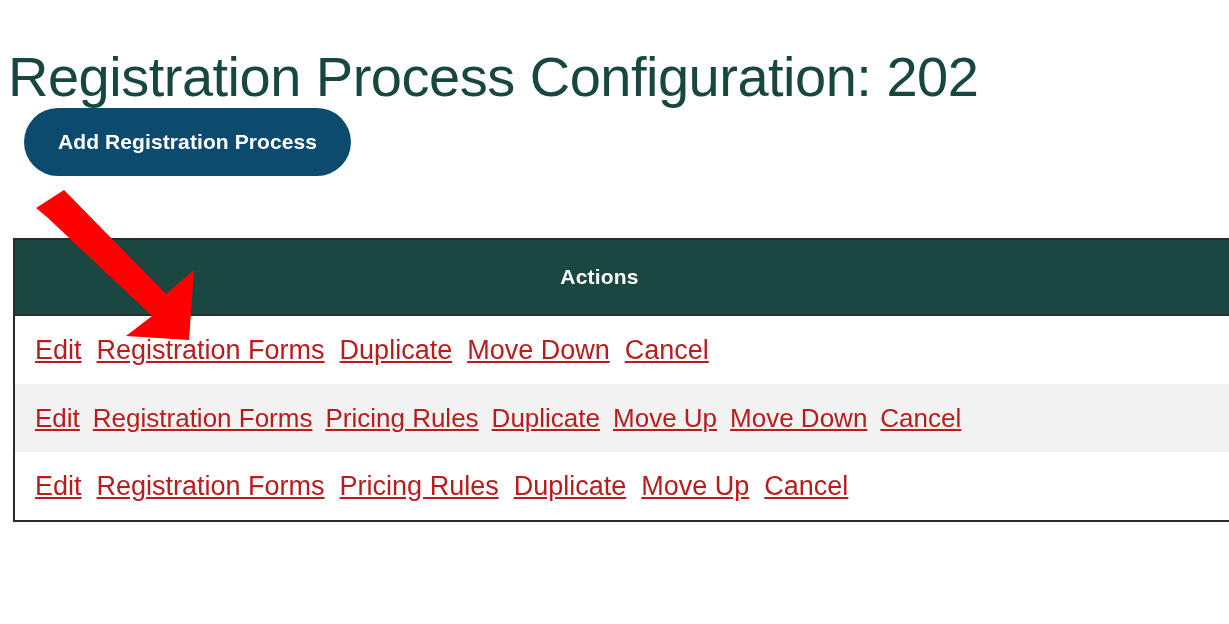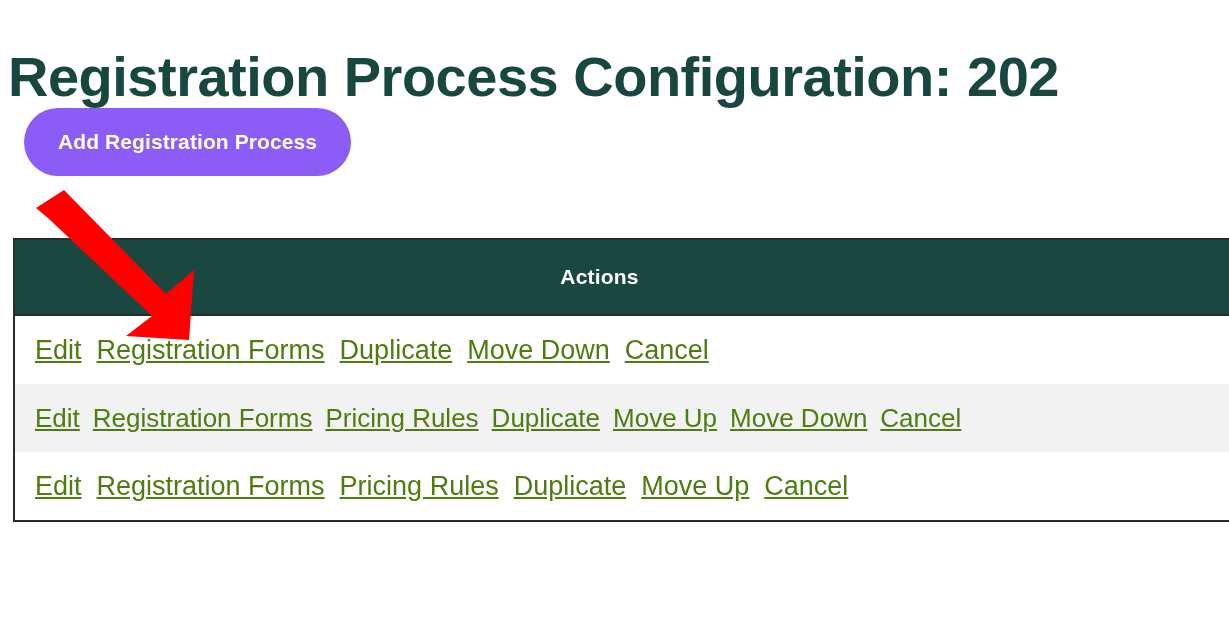--- a/index.html
+++ b/index.html
@@ -16,35 +16,35 @@
     -webkit-font-smoothing: antialiased;
   }
 
   #page-title {
     position: absolute;
     left: 8px;
     top: 6px;
     white-space: nowrap;
     font-size: 56px;
     line-height: 66px;
-    font-weight: 700;
+    font-weight: 400;
     color: #17473f;
     letter-spacing: -0.5px;
   }
 
   #add-process-button {
     position: absolute;
     left: 24px;
     top: 108px;
     height: 68px;
     padding: 0 34px;
     display: flex;
     align-items: center;
     justify-content: center;
-    background: #8b5cf6;
+    background: #0c4a6e;
     color: #ffffff;
     border: none;
     border-radius: 34px;
     font-family: "Liberation Sans", sans-serif;
     font-size: 21px;
     font-weight: bold;
     letter-spacing: 0.1px;
     cursor: pointer;
   }
 
@@ -83,21 +83,21 @@
     padding-left: 20px;
     box-sizing: border-box;
     white-space: nowrap;
     overflow: hidden;
   }
   .table-row.striped {
     background: #f2f2f2;
   }
 
   .row-link {
-    color: #4d7c0f;
+    color: #b91c1c;
     text-decoration: underline;
     text-underline-offset: 2px;
     font-size: 27px;
     line-height: 30px;
     margin-right: 15px;
     cursor: pointer;
   }
   .table-row.striped .row-link {
     font-size: 26px;
     margin-right: 13px;

